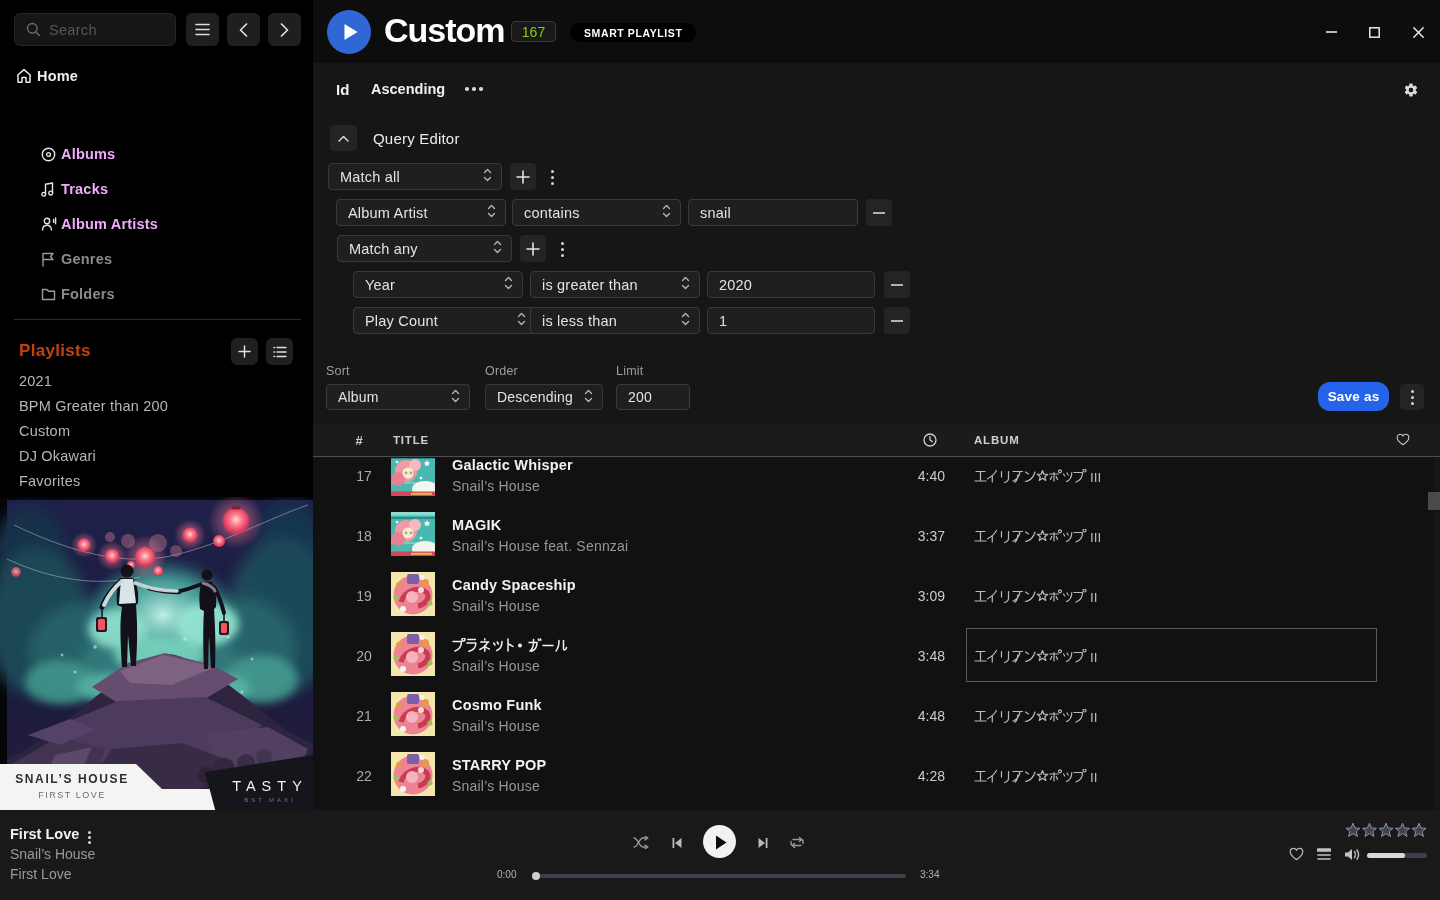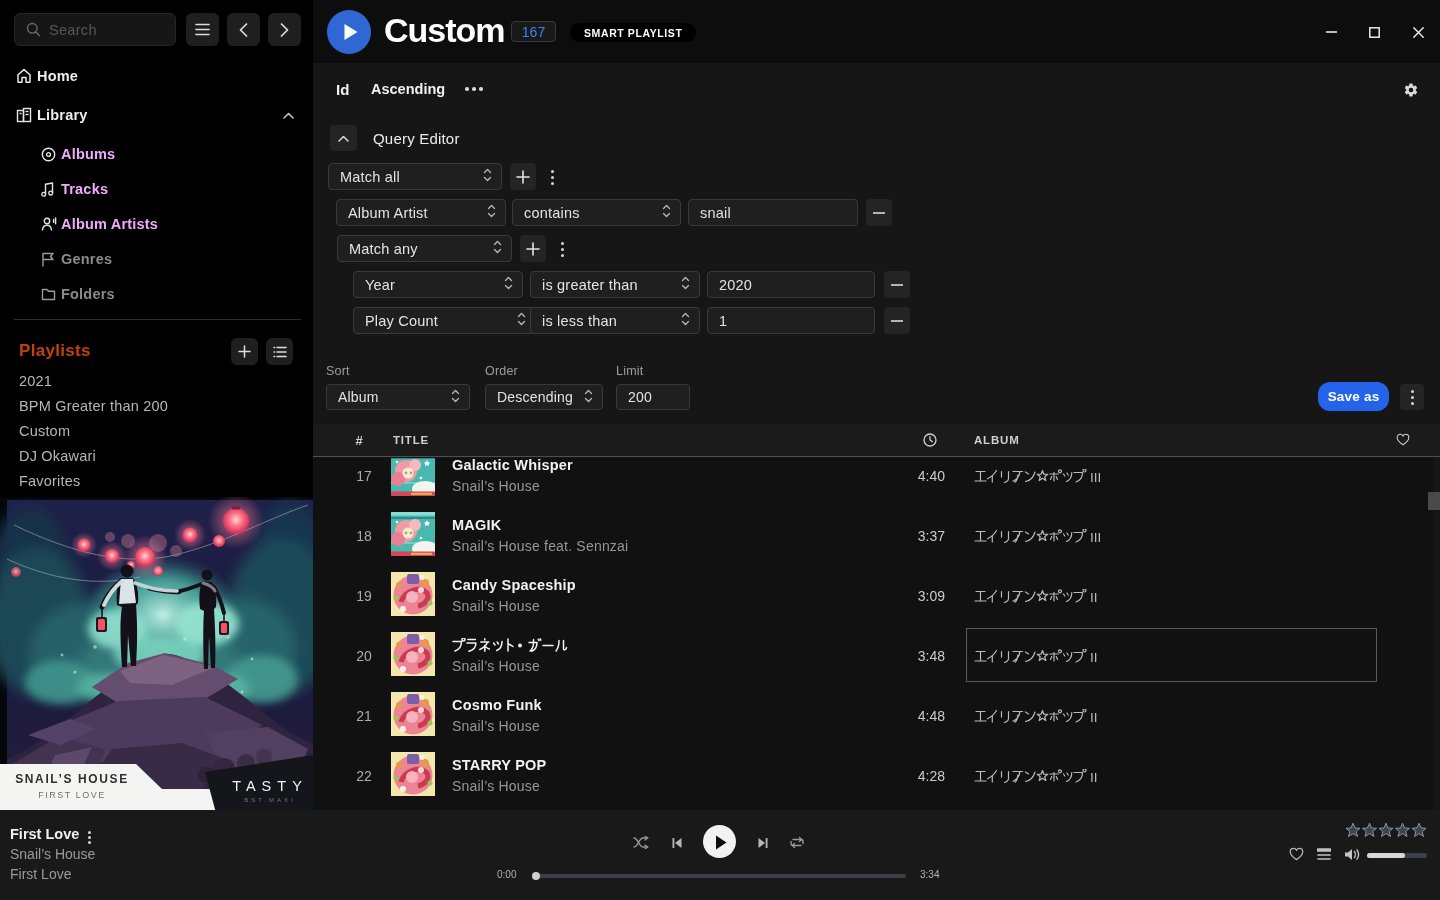--- a/index.html
+++ b/index.html
@@ -16,21 +16,21 @@
 .navitem .ic { position:absolute; }
 .sub { color:#f0abfc; }
 .dim { color:#8b8b8b; }
 .plitem { left:19px; color:#b6b6b6; font-size:14.5px; letter-spacing:.2px; }
 
 
 #main { left:313px; top:0; width:1127px; height:810px; background:#161616; }
 #topstrip { left:0; top:0; width:1127px; height:63px; background:#0d0d0d; }
 #playbtn { left:14px; top:10px; width:44px; height:44px; border-radius:50%; background:#2f68d4; }
 #title { left:71px; top:11px; color:#fff; font-weight:bold; font-size:34px; letter-spacing:-1px; }
-#count { left:198px; top:21px; width:45px; height:21px; background:#191919; border:1px solid #3a3a3a; border-radius:4px; color:#3b82f6; font-size:14px; display:flex; align-items:center; justify-content:center; }
+#count { left:198px; top:21px; width:45px; height:21px; background:#191919; border:1px solid #3a3a3a; border-radius:4px; color:#84cc16; font-size:14px; display:flex; align-items:center; justify-content:center; }
 #smart { left:257px; top:23px; height:19px; padding:0 14px; background:#000; border-radius:10px; color:#fff; font-weight:bold; font-size:10.5px; letter-spacing:.6px; display:flex; align-items:center; }
 
 .ctrl { background:#1f1f1f; border:1px solid #3a3a3a; border-radius:4px; color:#e3e3e3; font-size:14.5px; display:flex; align-items:center; padding:0 11px; letter-spacing:.2px; }
 .ctrl .ud { position:absolute; right:9px; }
 .sqbtn { background:#242424; border-radius:4px; display:flex; align-items:center; justify-content:center; color:#e3e3e3; }
 .vdots { display:flex; flex-direction:column; justify-content:center; align-items:center; gap:3px; }
 .vdots i { width:3px; height:3px; border-radius:50%; background:#d6d6d6; }
 .lbl { color:#9d9d9d; font-size:12.5px; letter-spacing:.2px; }
 
 
@@ -135,35 +135,20 @@
       <svg width="9" height="14" viewBox="0 0 9 14">
           <path d="M1.5 1 L7.5 7 L1.5 13" fill="none" stroke="#dedede" stroke-width="1.7" stroke-linecap="round" stroke-linejoin="round"></path>
         </svg>
     </div>
 
     <div class="navitem abs" style="top:66px">
       <svg class="ic" style="left:16px" width="16" height="16" viewBox="0 0 16 16">
           <path d="M2 6.8 L8 1.6 L14 6.8 V14.2 H10 V9.5 H6 V14.2 H2 Z" fill="none" stroke="#e6e6e6" stroke-width="1.5" stroke-linejoin="round"></path>
         </svg>
       <span style="margin-left:37px">Home</span>
-    </div>
-    <div class="navitem abs" style="top:105px">
-      <svg class="ic" style="left:16px" width="16" height="16" viewBox="0 0 16 16">
-          <g fill="none" stroke="#e6e6e6" stroke-width="1.4">
-            <rect x="1.5" y="3.5" width="6" height="11"></rect>
-            <rect x="7.5" y="1.5" width="7" height="13"></rect>
-            <line x1="9.5" y1="4.5" x2="12.5" y2="4.5"></line>
-            <line x1="9.5" y1="7.5" x2="12.5" y2="7.5"></line>
-            <line x1="3.5" y1="6.5" x2="5.5" y2="6.5"></line>
-          </g>
-        </svg>
-      <span style="margin-left:37px">Library</span>
-      <svg class="ic" style="left:283px" width="11" height="7" viewBox="0 0 11 7">
-          <path d="M1 6 L5.5 1.5 L10 6" fill="none" stroke="#c9c9c9" stroke-width="1.5" stroke-linecap="round" stroke-linejoin="round"></path>
-        </svg>
     </div>
     <div class="navitem abs sub" style="top:144px">
       <svg class="ic" style="left:41px" width="15" height="15" viewBox="0 0 15 15">
           <circle cx="7.5" cy="7.5" r="6.2" fill="none" stroke="#e6e6e6" stroke-width="1.4"></circle>
           <circle cx="7.5" cy="7.5" r="1.9" fill="none" stroke="#e6e6e6" stroke-width="1.4"></circle>
         </svg>
       <span style="margin-left:61px">Albums</span>
     </div>
     <div class="navitem abs sub" style="top:214px">
       <svg class="ic" style="left:41px" width="16" height="16" viewBox="0 0 16 16">

